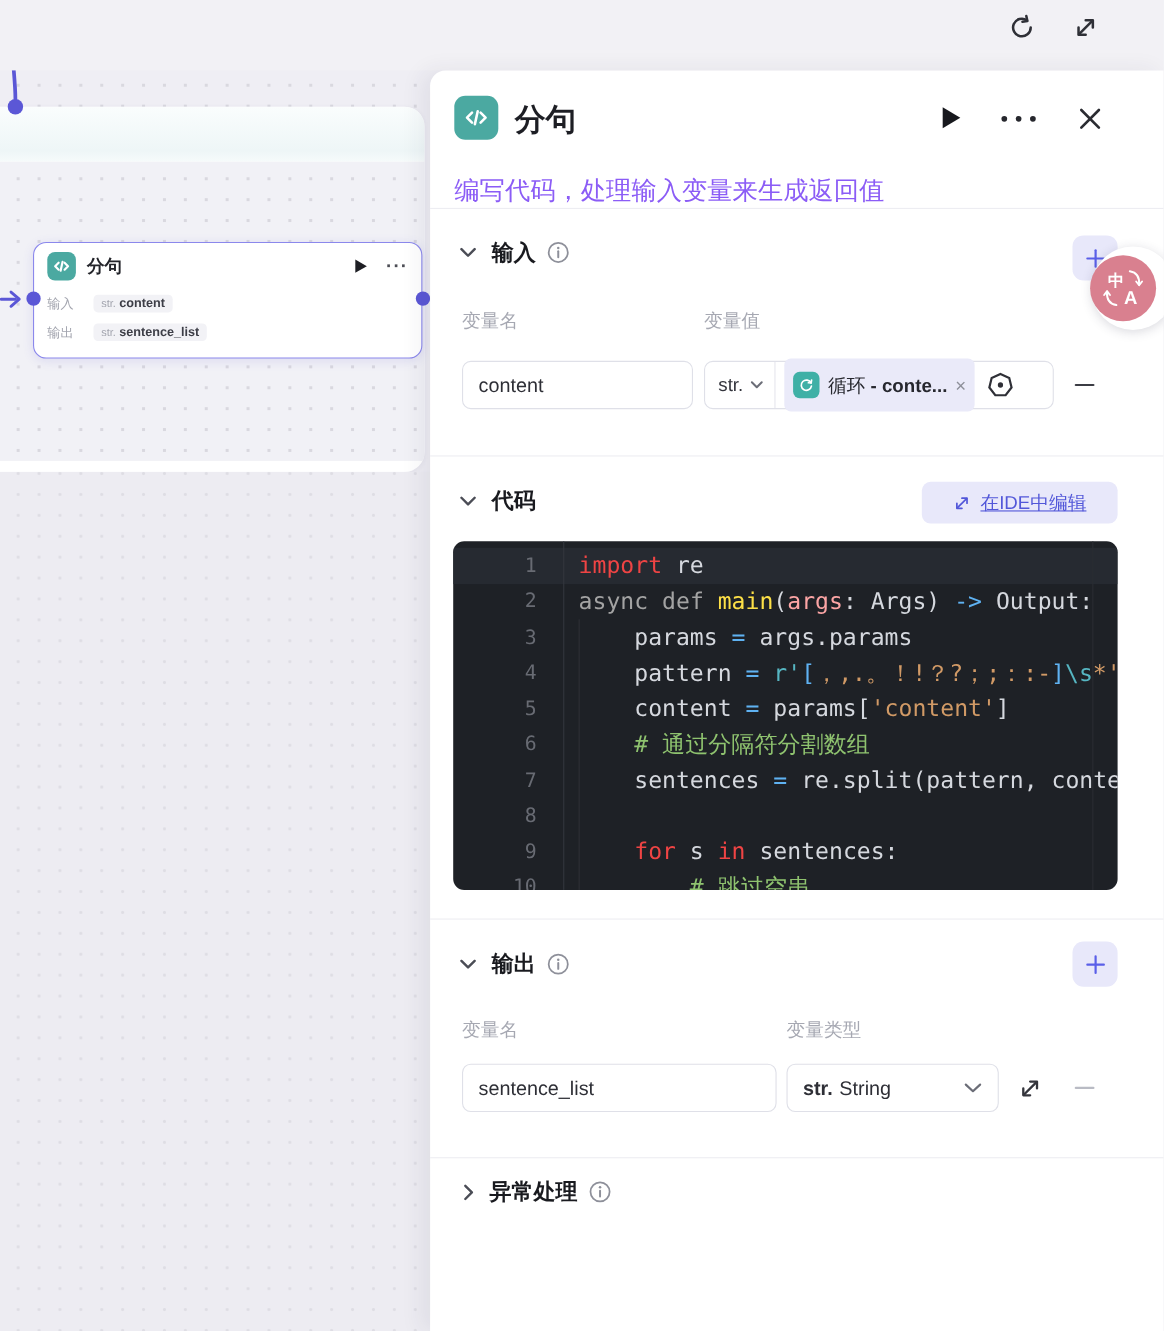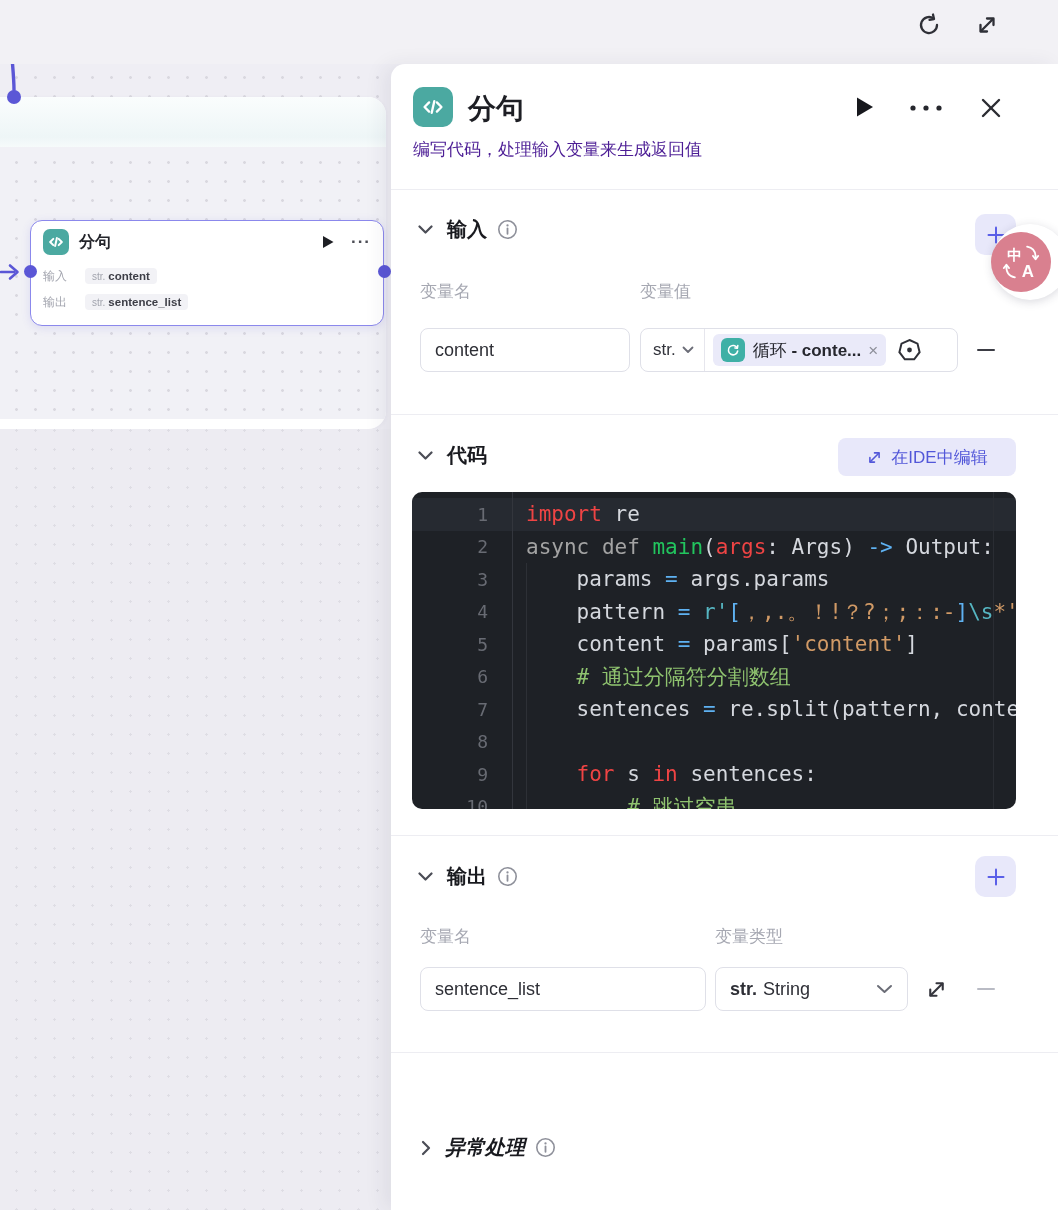--- a/index.html
+++ b/index.html
@@ -39,55 +39,55 @@
   .topbar{position:absolute;left:0;top:0;width:1058px;height:64px;background:#f2f1f5;}
   .tb-icon{position:absolute;top:11px;width:28px;height:28px;cursor:pointer;}
 
   
   .panel{position:absolute;left:391px;top:64px;width:667px;height:1146px;background:#ffffff;border-radius:14px 0 0 0;box-shadow:-8px 0 20px rgba(40,40,70,.07);}
   .p-abs{position:absolute;}
   .divider{position:absolute;left:0;right:0;height:1px;background:#ededf2;}
 
   .p-head-icon{left:22px;top:23px;width:40px;height:40px;border-radius:10px;background:#4ba9a1;display:flex;align-items:center;justify-content:center;}
   .p-title{left:77px;top:26px;font-size:28px;font-weight:600;color:#1d1e24;}
-  .p-sub{left:22px;top:74px;font-size:17px;color:#4c1d95;}
+  .p-sub{left:22px;top:94px;font-size:23px;color:#8b5cf6;}
 
   .sec-head{position:absolute;display:flex;align-items:center;}
   .sec-label{font-size:20px;font-weight:700;color:#191a1f;margin:0 10px 0 14px;}
   .plus-btn{position:absolute;width:41px;height:41px;border-radius:10px;background:#e8e8fa;display:flex;align-items:center;justify-content:center;cursor:pointer;}
   .col-label{position:absolute;font-size:17px;color:#a6a8b2;}
 
   .text-input{position:absolute;height:44px;border:1px solid #dfe0e8;border-radius:8px;box-sizing:border-box;background:#fff;font-size:18px;color:#2e2f36;padding:0 14px;font-family:"Liberation Sans","DejaVu Sans",sans-serif;outline:none;}
   .value-box{position:absolute;height:44px;border:1px solid #dfe0e8;border-radius:8px;box-sizing:border-box;background:#fff;display:flex;align-items:center;padding-left:12px;}
   .vb-type{font-size:17px;color:#33343c;}
   .vb-sep{width:1px;align-self:stretch;background:#e6e6ed;margin-left:10px;}
-  .ref-tag{display:flex;align-items:center;background:#eaeaf9;border-radius:6px;height:32px;padding:0 8px;margin-left:8px;text-align:center;}
+  .ref-tag{display:flex;align-items:center;background:#eaeaf9;border-radius:6px;height:48px;padding:0 8px;margin-left:8px;text-align:center;}
   .loop-ic{width:24px;height:24px;border-radius:6px;background:#3fb0a6;display:flex;align-items:center;justify-content:center;flex:none;}
   .ref-txt{margin-left:8px;font-size:17px;color:#26272e;white-space:nowrap;}
   .ref-txt .b{font-weight:600;}
   .tag-x{margin-left:7px;color:#8d8f99;font-size:17px;line-height:1;cursor:pointer;}
   .minus-btn{position:absolute;width:44px;height:44px;display:flex;align-items:center;justify-content:center;cursor:pointer;}
   .minus-bar{width:18px;height:2.5px;border-radius:2px;background:#3b3c44;}
   .minus-bar.dim{background:#b9bbc4;}
 
   .ide-btn{position:absolute;left:447px;top:374px;width:178px;height:38px;border-radius:8px;background:#e8e8fa;display:flex;align-items:center;justify-content:center;gap:8px;cursor:pointer;}
-  .ide-btn span{font-size:17px;font-weight:500;color:#5257d9;}
+  .ide-btn span{font-size:17px;font-weight:500;color:#5257d9;text-decoration:underline;}
 
   
   .code-block{position:absolute;left:21px;top:428px;width:604px;height:317px;border-radius:10px;background:#1e2126;overflow:hidden;font-family:"DejaVu Sans Mono","Liberation Mono",monospace;}
   .code-rows{position:absolute;left:0;top:6px;right:0;}
   .cl{display:flex;height:32.5px;align-items:center;}
   .cl.hl{background:#262a31;}
   .ln{width:100px;flex:none;text-align:right;padding-right:24px;box-sizing:border-box;font-size:18px;color:#686b73;}
   .lc{white-space:pre;font-size:21px;padding-left:14px;letter-spacing:0;}
   .gutter-line{position:absolute;left:100px;top:0;bottom:0;width:1px;background:#33363d;}
   .indent-guide{position:absolute;left:114px;top:71px;height:246px;width:1px;background:#2d3036;}
   .col-ruler{position:absolute;left:581px;top:0;bottom:0;width:1px;background:#2a2d33;}
-  .tok-pl{color:#d5d8de}.tok-kw{color:#ef4444}.tok-kw2{color:#a3a3a3}.tok-fn{color:#22c55e}
-  .tok-arg{color:#ef4444}.tok-op{color:#5fb2f2}.tok-cy{color:#56b6c2}.tok-str{color:#d19a66}.tok-cm{color:#8fc36f}
+  .tok-pl{color:#d5d8de}.tok-kw{color:#ef4444}.tok-kw2{color:#a3a3a3}.tok-fn{color:#fde047}
+  .tok-arg{color:#fca5a5}.tok-op{color:#5fb2f2}.tok-cy{color:#56b6c2}.tok-str{color:#d19a66}.tok-cm{color:#8fc36f}
 
   .select-box{position:absolute;height:44px;border:1px solid #dfe0e8;border-radius:8px;box-sizing:border-box;background:#fff;display:flex;align-items:center;padding:0 14px;cursor:pointer;}
   .sel-pre{font-size:18px;font-weight:700;color:#2e2f36;margin-right:6px;}
   .sel-val{font-size:18px;color:#2e2f36;flex:1;}
   .icon-btn{position:absolute;display:flex;align-items:center;justify-content:center;cursor:pointer;}
 
   
   .fab-ring{position:absolute;left:992px;top:224px;width:76px;height:76px;border-radius:50%;background:#ffffff;box-shadow:0 2px 10px rgba(50,50,80,.18);z-index:6;}
   .fab{position:absolute;left:991px;top:232px;width:60px;height:60px;border-radius:50%;background:#d9808f;z-index:7;display:flex;align-items:center;justify-content:center;cursor:pointer;}
 </style>
@@ -353,21 +353,21 @@
             <path d="M12,18.5 H5.5 V12"></path>
           </g>
         </svg>
     </div>
     <div class="minus-btn" style="left:573px;top:903px;">
         <div class="minus-bar dim"></div>
       </div>
 
     <div class="divider" style="top:988px;"></div>
 
-    <div class="sec-head" style="left:30px;top:1070px;font-style:italic;">
+    <div class="sec-head" style="left:30px;top:1006px;">
       <svg width="10" height="16" viewBox="0 0 10 16">
           <polyline points="2,2 8,8 2,14" fill="none" stroke="#4b4d56" stroke-width="2.2" stroke-linecap="round" stroke-linejoin="round"></polyline>
         </svg>
       <span class="sec-label">异常处理</span>
       <svg width="21" height="21" viewBox="0 0 21 21">
           <circle cx="10.5" cy="10.5" r="8.7" fill="none" stroke="#8e909a" stroke-width="1.6"></circle>
           <line x1="10.5" y1="9.5" x2="10.5" y2="14.8" stroke="#8e909a" stroke-width="1.8" stroke-linecap="round"></line>
           <circle cx="10.5" cy="6.4" r="1.15" fill="#8e909a"></circle>
         </svg>
     </div>

